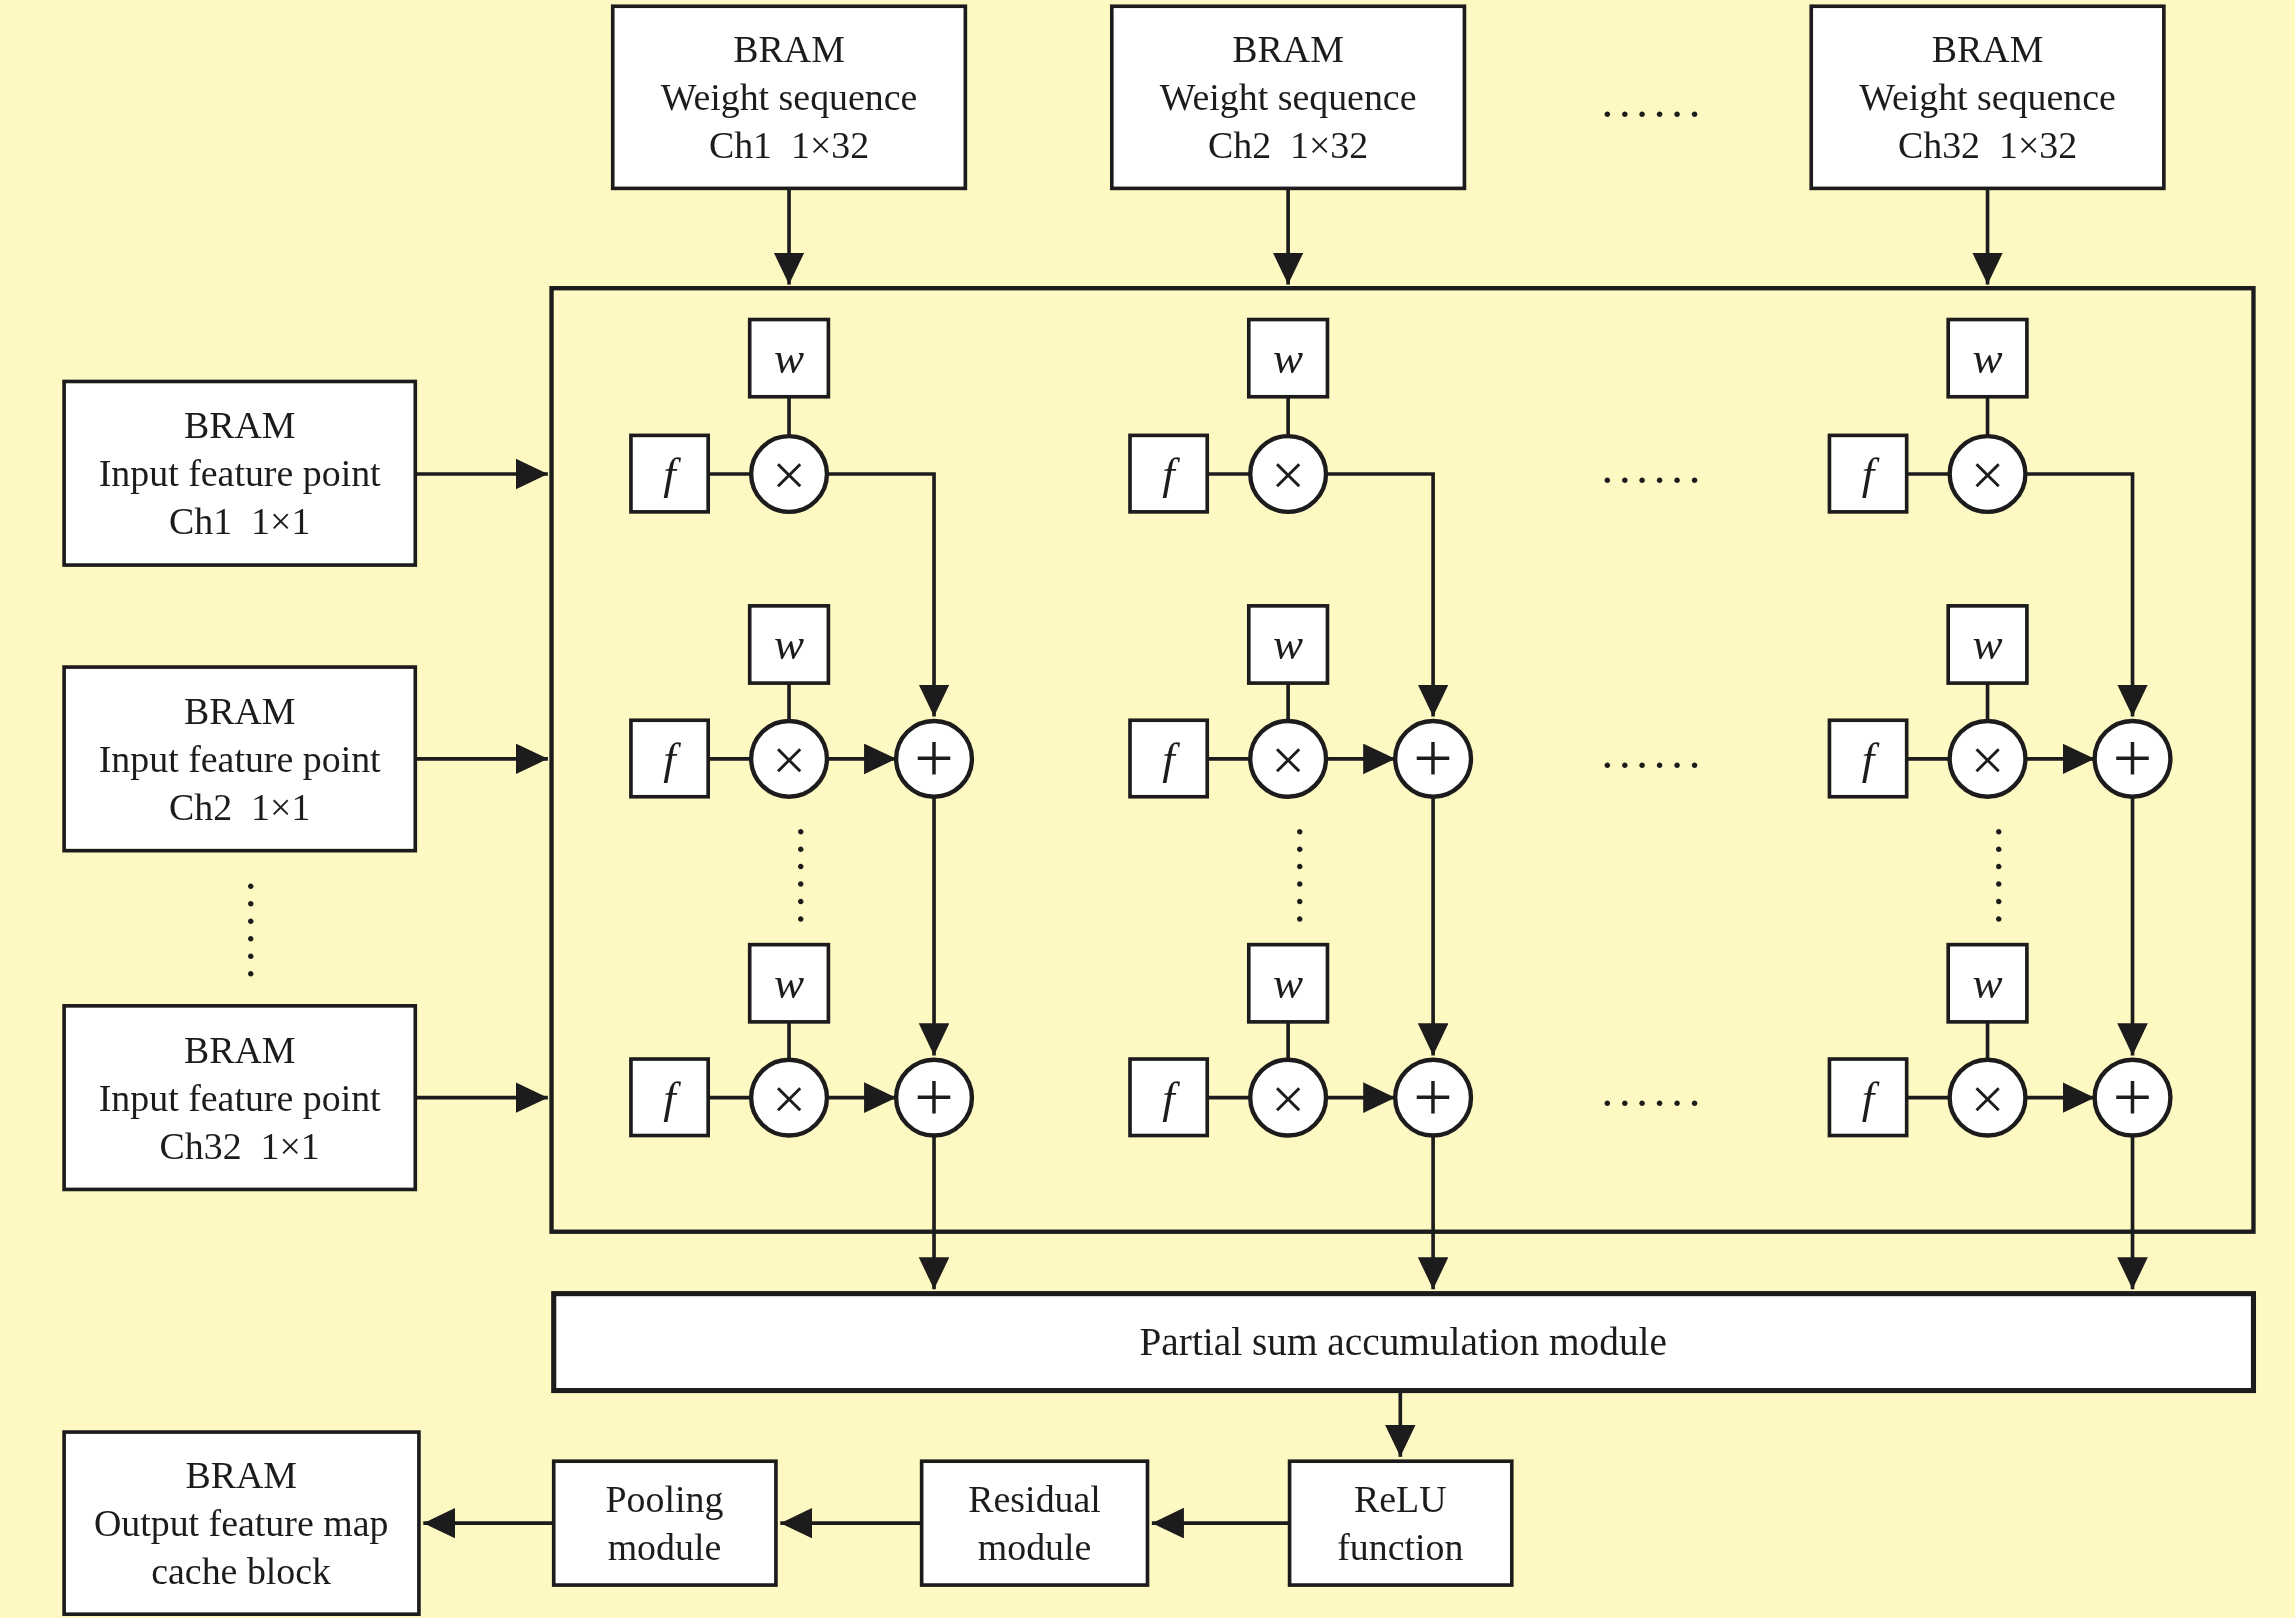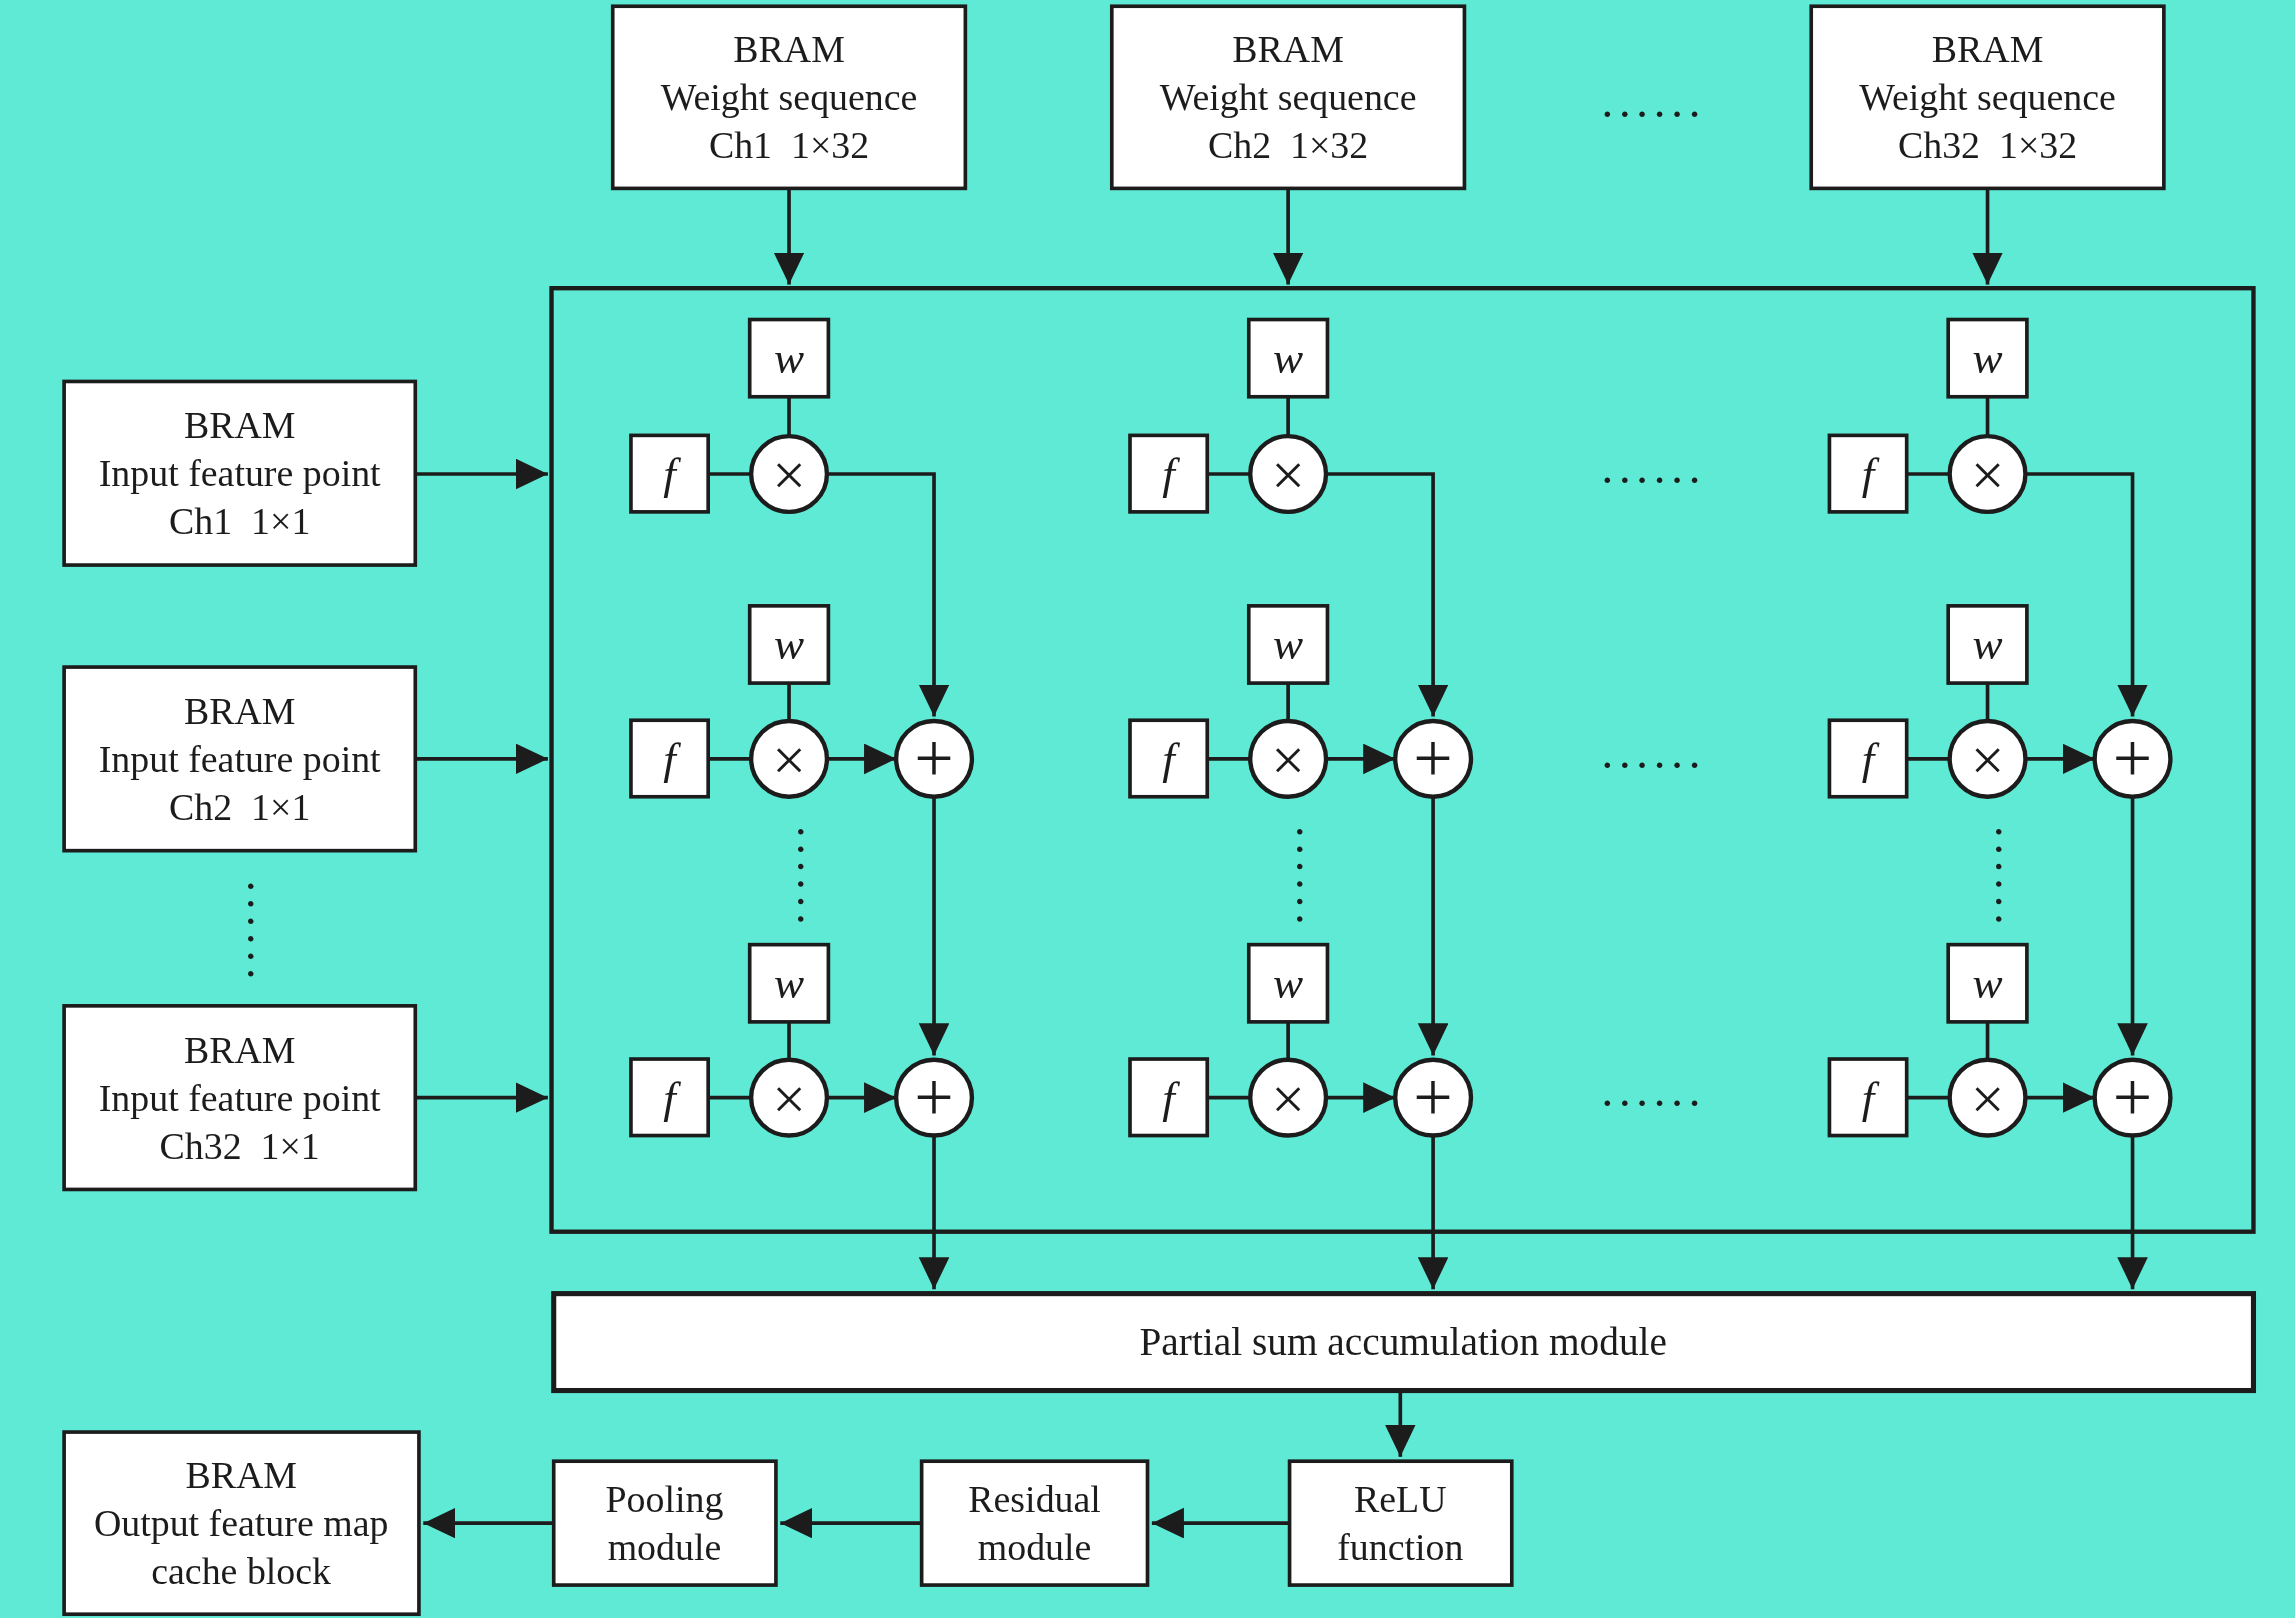--- a/index.html
+++ b/index.html
@@ -1,16 +1,16 @@
 <!DOCTYPE html>
 <html style="font-size:11.7px"><head>
 <meta charset="utf-8">
 <style>
   html,body{margin:0;padding:0;background:#ffffff;}
-  .stage{width:2295px;height:1619px;position:relative;background:#5eead4;}
+  .stage{width:2295px;height:1619px;position:relative;background:#fef9c3;}
   svg{display:block;width:2295px;height:1619px;}
   .box{fill:#ffffff;stroke:#1c1c1c;stroke-width:5;}
   .bigframe{fill:none;stroke:#1c1c1c;stroke-width:6;}
   .bar{fill:#ffffff;stroke:#1c1c1c;stroke-width:7;}
   .circ{fill:#ffffff;stroke:#1c1c1c;stroke-width:6;}
   .ln{stroke:#1c1c1c;stroke-width:5;fill:none;}
   .arr{marker-end:url(#ah);}
   text{font-family:"Liberation Serif","DejaVu Serif",serif;fill:#1c1c1c;
        text-anchor:middle;dominant-baseline:central;}
   .t52{font-size:52px;}

